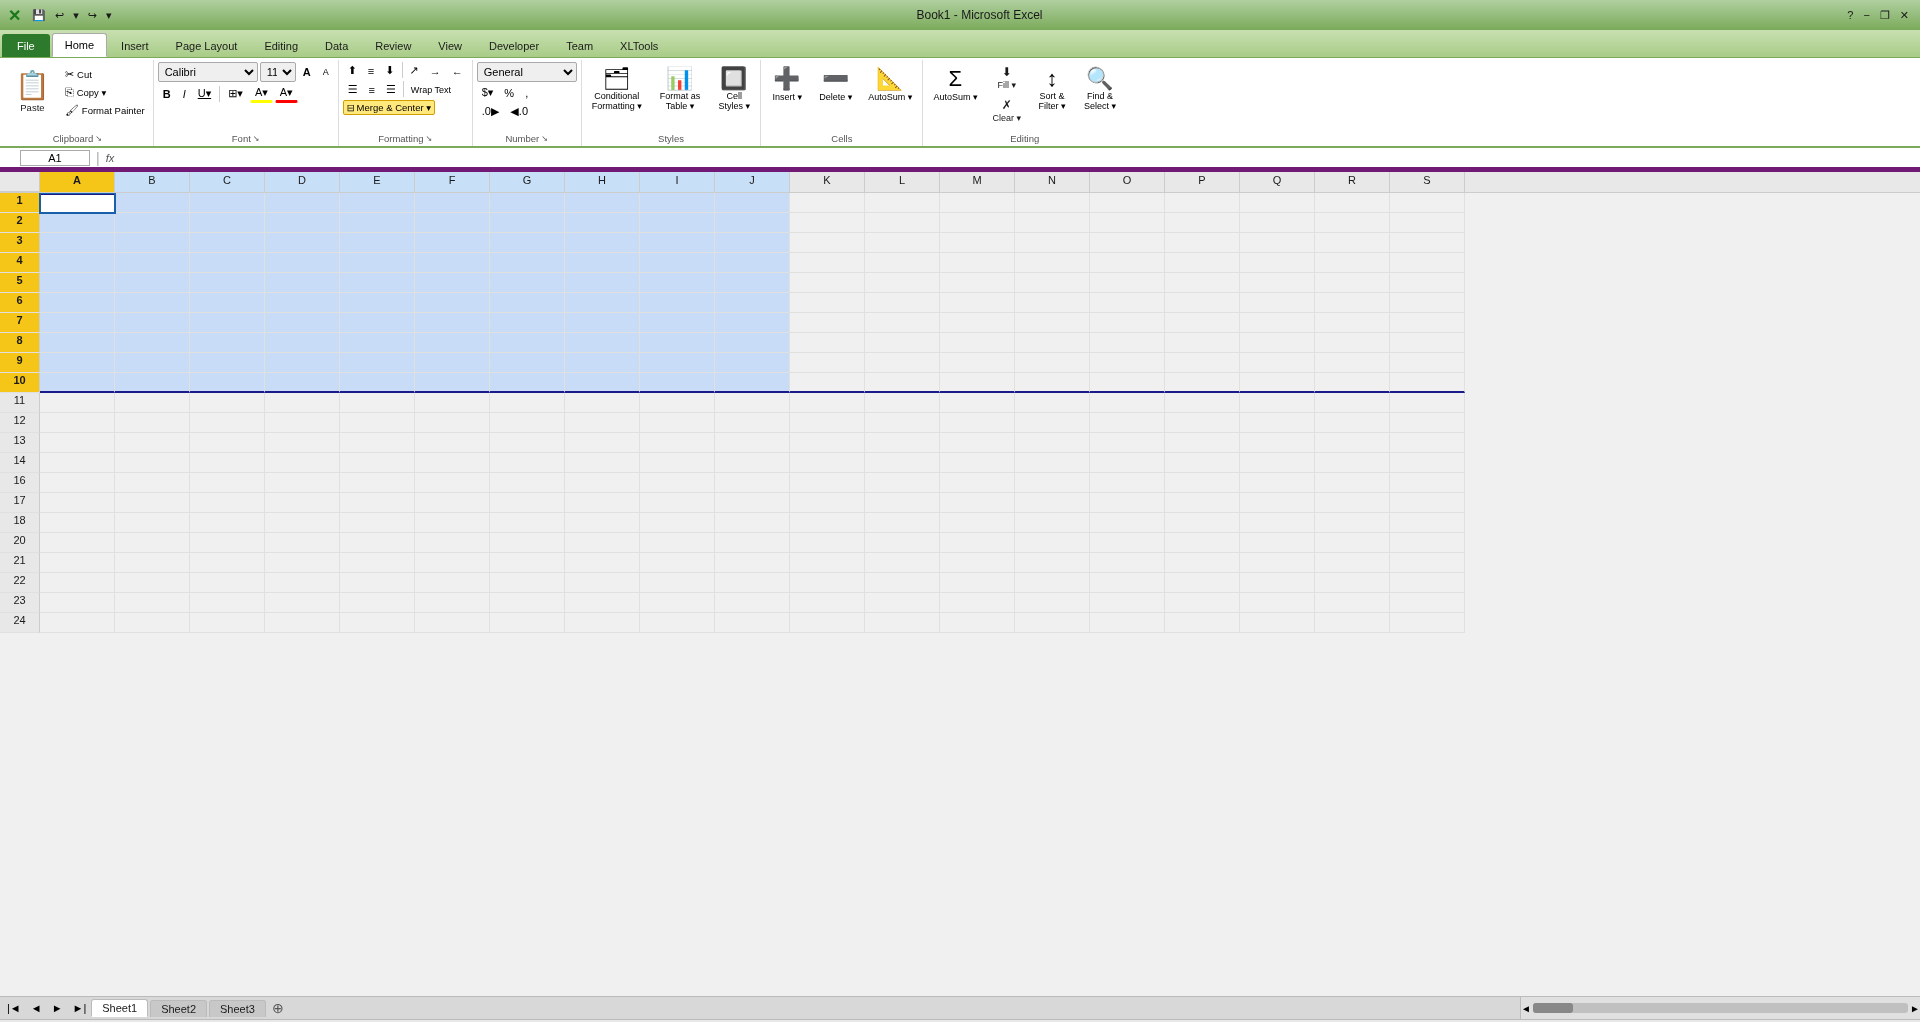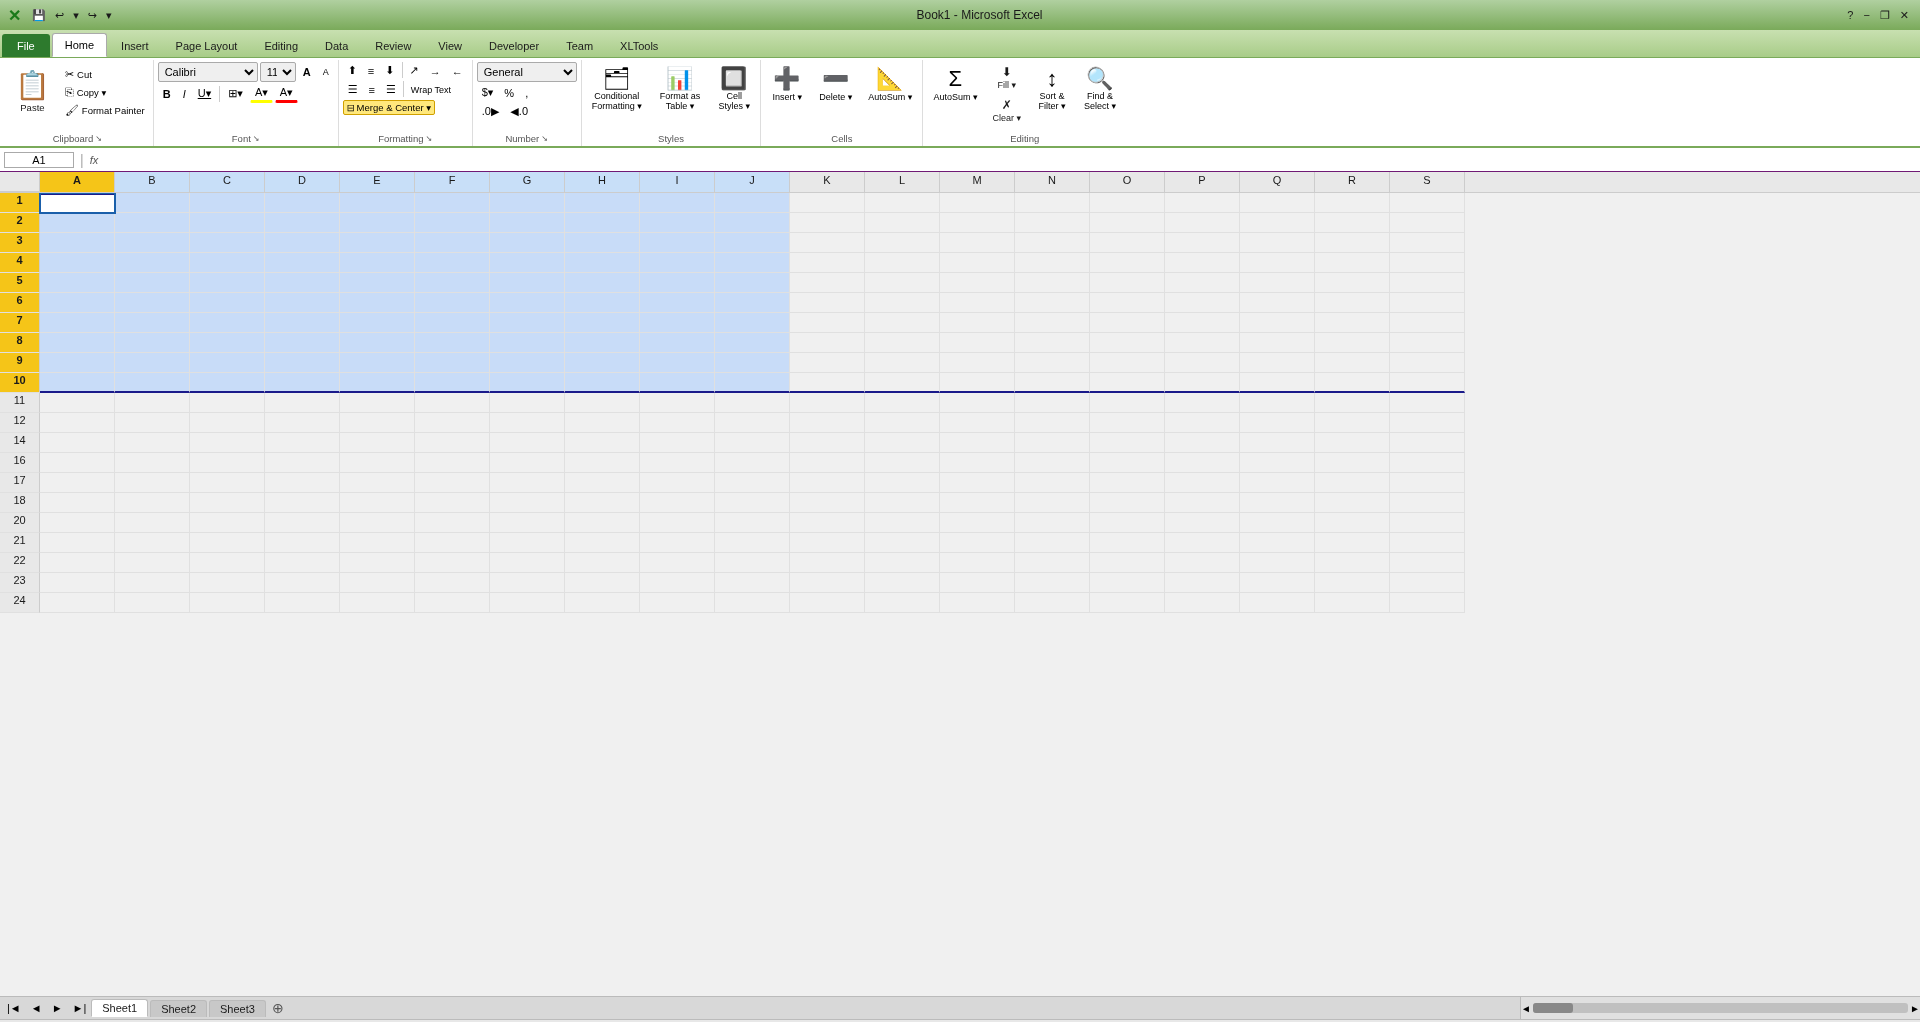--- a/index.html
+++ b/index.html
@@ -180,22 +180,22 @@
     .cells-section { display: flex; flex-direction: row; gap: 4px; }
 
     
     .edit-section { display: flex; flex-direction: row; gap: 4px; }
 
     
     #formula-bar {
       background: #fff;
       display: flex;
       align-items: center;
-      border-bottom: 1px solid #701a75;
-      padding: 2px 4px;
+      border-bottom: 5px solid #701a75;
+      padding: 2px 20px;
       height: 24px;
       gap: 4px;
     }
     .name-box { border: 1px solid #aaa; padding: 1px 4px; width: 70px; font-size: 11px; text-align: center; }
     .formula-sep { color: #aaa; padding: 0 2px; font-size: 14px; }
     .formula-input { flex: 1; border: none; outline: none; font-size: 11px; padding: 1px 2px; }
     .fx-label { font-size: 11px; color: #555; font-style: italic; }
     #col-headers { display: flex; flex-direction: row; background: #e8e8e8; border-bottom: 1px solid #ccc; user-select: none; }
     .row-num-header { width: 40px; min-width: 40px; border-right: 1px solid #ccc; background: #e8e8e8; }
     .col-header {
@@ -849,20 +849,42 @@
             <div class="cell" data-name="cell-L12" style="width: 75px; min-width: 75px;"></div>
             <div class="cell" data-name="cell-M12" style="width: 75px; min-width: 75px;"></div>
             <div class="cell" data-name="cell-N12" style="width: 75px; min-width: 75px;"></div>
             <div class="cell" data-name="cell-O12" style="width: 75px; min-width: 75px;"></div>
             <div class="cell" data-name="cell-P12" style="width: 75px; min-width: 75px;"></div>
             <div class="cell" data-name="cell-Q12" style="width: 75px; min-width: 75px;"></div>
             <div class="cell" data-name="cell-R12" style="width: 75px; min-width: 75px;"></div>
             <div class="cell" data-name="cell-S12" style="width: 75px; min-width: 75px;"></div>
           </div>
           <div class="sheet-row" data-name="table-row">
+            <div class="row-num" data-name="row-number-13">13</div>
+            <div class="cell" data-name="cell-A13" style="width: 75px; min-width: 75px;"></div>
+            <div class="cell" data-name="cell-B13" style="width: 75px; min-width: 75px;"></div>
+            <div class="cell" data-name="cell-C13" style="width: 75px; min-width: 75px;"></div>
+            <div class="cell" data-name="cell-D13" style="width: 75px; min-width: 75px;"></div>
+            <div class="cell" data-name="cell-E13" style="width: 75px; min-width: 75px;"></div>
+            <div class="cell" data-name="cell-F13" style="width: 75px; min-width: 75px;"></div>
+            <div class="cell" data-name="cell-G13" style="width: 75px; min-width: 75px;"></div>
+            <div class="cell" data-name="cell-H13" style="width: 75px; min-width: 75px;"></div>
+            <div class="cell" data-name="cell-I13" style="width: 75px; min-width: 75px;"></div>
+            <div class="cell" data-name="cell-J13" style="width: 75px; min-width: 75px;"></div>
+            <div class="cell" data-name="cell-K13" style="width: 75px; min-width: 75px;"></div>
+            <div class="cell" data-name="cell-L13" style="width: 75px; min-width: 75px;"></div>
+            <div class="cell" data-name="cell-M13" style="width: 75px; min-width: 75px;"></div>
+            <div class="cell" data-name="cell-N13" style="width: 75px; min-width: 75px;"></div>
+            <div class="cell" data-name="cell-O13" style="width: 75px; min-width: 75px;"></div>
+            <div class="cell" data-name="cell-P13" style="width: 75px; min-width: 75px;"></div>
+            <div class="cell" data-name="cell-Q13" style="width: 75px; min-width: 75px;"></div>
+            <div class="cell" data-name="cell-R13" style="width: 75px; min-width: 75px;"></div>
+            <div class="cell" data-name="cell-S13" style="width: 75px; min-width: 75px;"></div>
+          </div>
+          <div class="sheet-row" data-name="table-row">
             <div class="row-num" data-name="row-number-14">14</div>
             <div class="cell" data-name="cell-A14" style="width: 75px; min-width: 75px;"></div>
             <div class="cell" data-name="cell-B14" style="width: 75px; min-width: 75px;"></div>
             <div class="cell" data-name="cell-C14" style="width: 75px; min-width: 75px;"></div>
             <div class="cell" data-name="cell-D14" style="width: 75px; min-width: 75px;"></div>
             <div class="cell" data-name="cell-E14" style="width: 75px; min-width: 75px;"></div>
             <div class="cell" data-name="cell-F14" style="width: 75px; min-width: 75px;"></div>
             <div class="cell" data-name="cell-G14" style="width: 75px; min-width: 75px;"></div>
             <div class="cell" data-name="cell-H14" style="width: 75px; min-width: 75px;"></div>
             <div class="cell" data-name="cell-I14" style="width: 75px; min-width: 75px;"></div>

